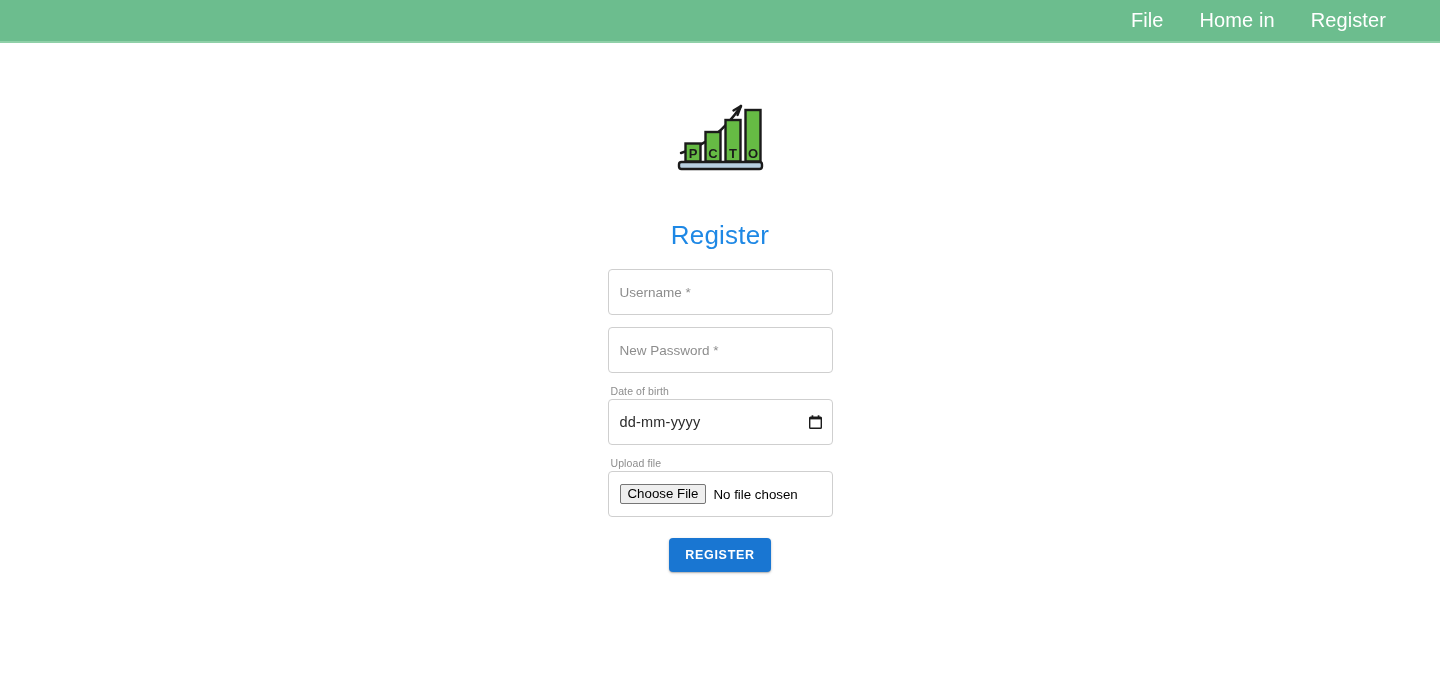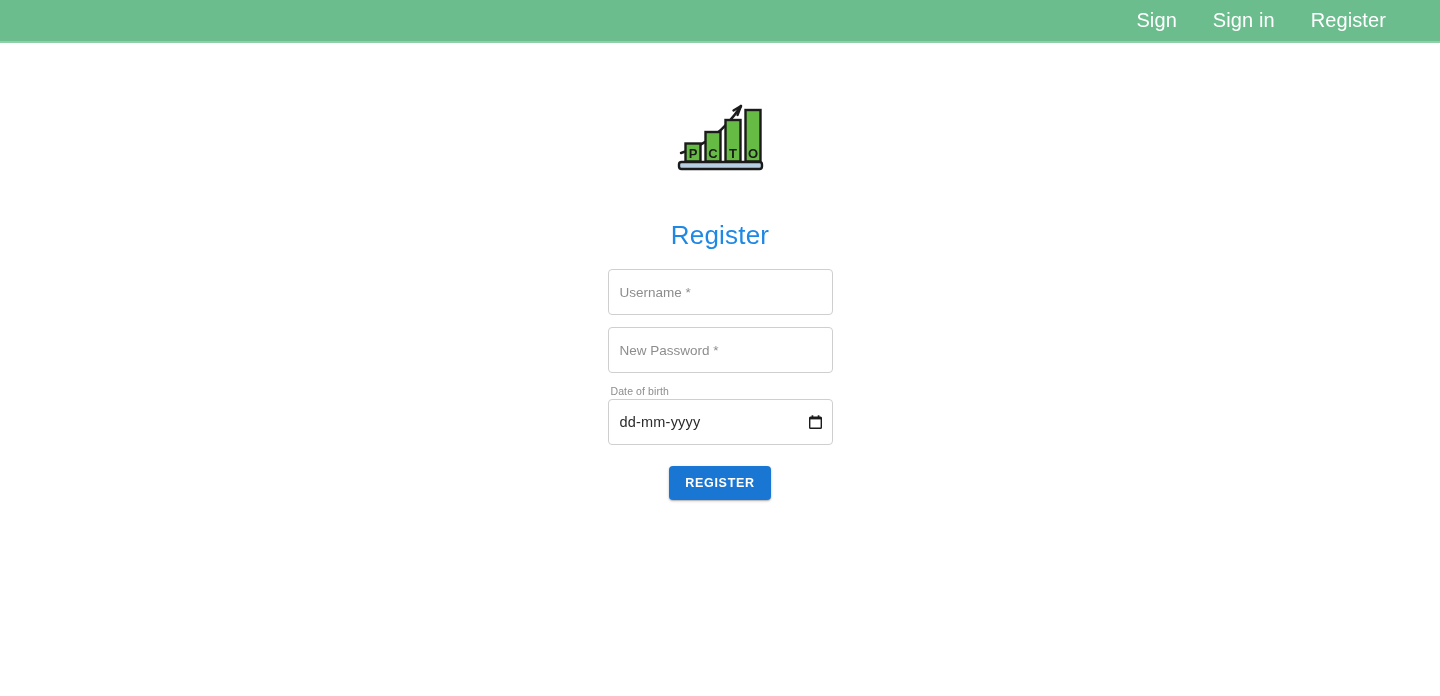--- a/index.html
+++ b/index.html
@@ -167,22 +167,22 @@
     letter-spacing: 0.7px;
     padding: 10px 16px;
     cursor: pointer;
     box-shadow: 0 1px 3px rgba(0,0,0,0.22), 0 1px 1px rgba(0,0,0,0.14);
   }
 </style>
 </head>
 <body>
 
 <div class="navbar">
-  <a class="nav-link" href="#">Sign</a>
-  <a class="nav-link" href="#">Sign in</a>
+  <a class="nav-link" href="#">File</a>
+  <a class="nav-link" href="#">Home in</a>
   <a class="nav-link" href="#">Register</a>
 </div>
 
 <div class="page">
 
   <div class="logo-wrap">
     <svg viewBox="0 0 90 82" width="90" height="82">
 
       <path d="M6 64 C 26 58, 48 44, 66 17" stroke="#1b1b1b" stroke-width="2.4" fill="none" stroke-linecap="round"></path>
       <path d="M66 17 L 58.5 21.5 M66 17 L 62.5 26" stroke="#1b1b1b" stroke-width="2.4" fill="none" stroke-linecap="round"></path>
@@ -221,19 +221,26 @@
         <svg class="cal-icon" viewBox="0 0 13 14">
           <rect x="0.7" y="2.2" width="11.6" height="11" rx="0.8" fill="#ffffff" stroke="#1b1b1b" stroke-width="1.4"></rect>
           <rect x="0.7" y="2.2" width="11.6" height="2.2" fill="#1b1b1b"></rect>
           <rect x="2.6" y="0.3" width="1.7" height="3.2" fill="#1b1b1b"></rect>
           <rect x="8.7" y="0.3" width="1.7" height="3.2" fill="#1b1b1b"></rect>
         </svg>
       </div>
     </div>
 
 
+    <div class="field">
+      <span class="float-label">Upload file</span>
+      <div class="file-row">
+        <button type="button" class="file-btn">Choose File</button>
+        <span class="file-status">No file chosen</span>
+      </div>
+    </div>
 
     <div class="submit-wrap">
       <button type="submit" class="submit-btn">REGISTER</button>
     </div>
 
   </form>
 </div>
 
 </body></html>

